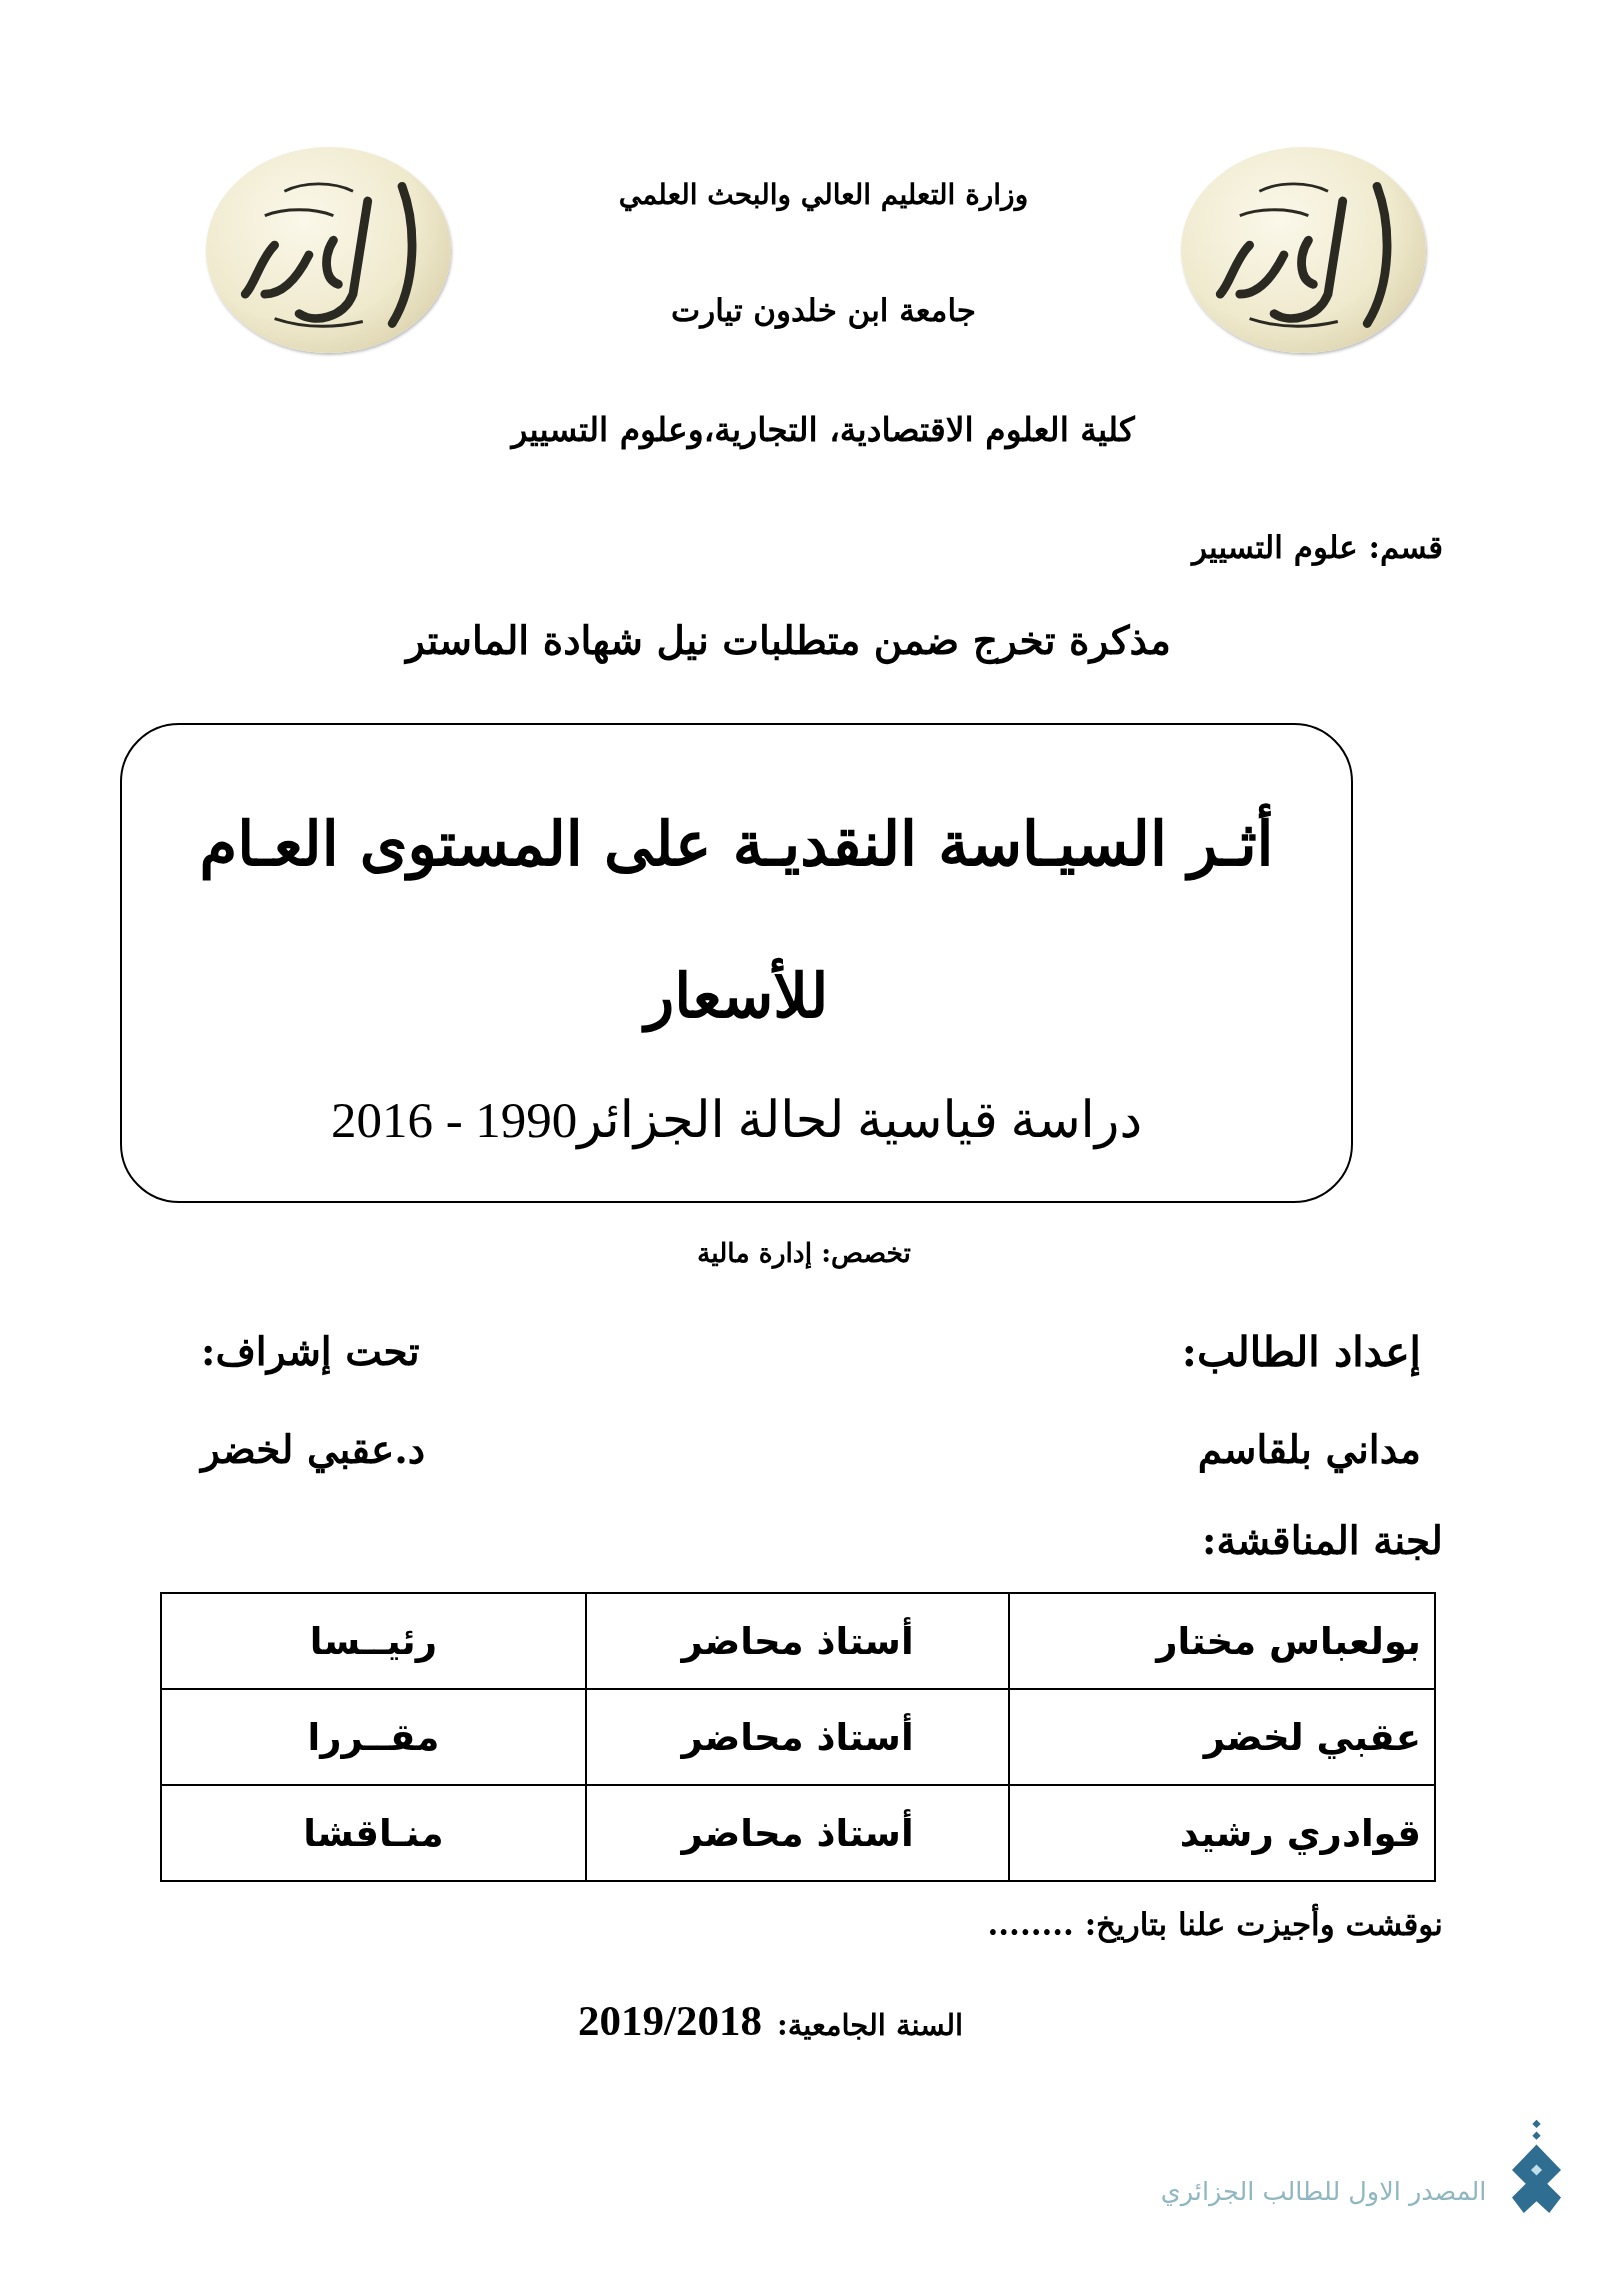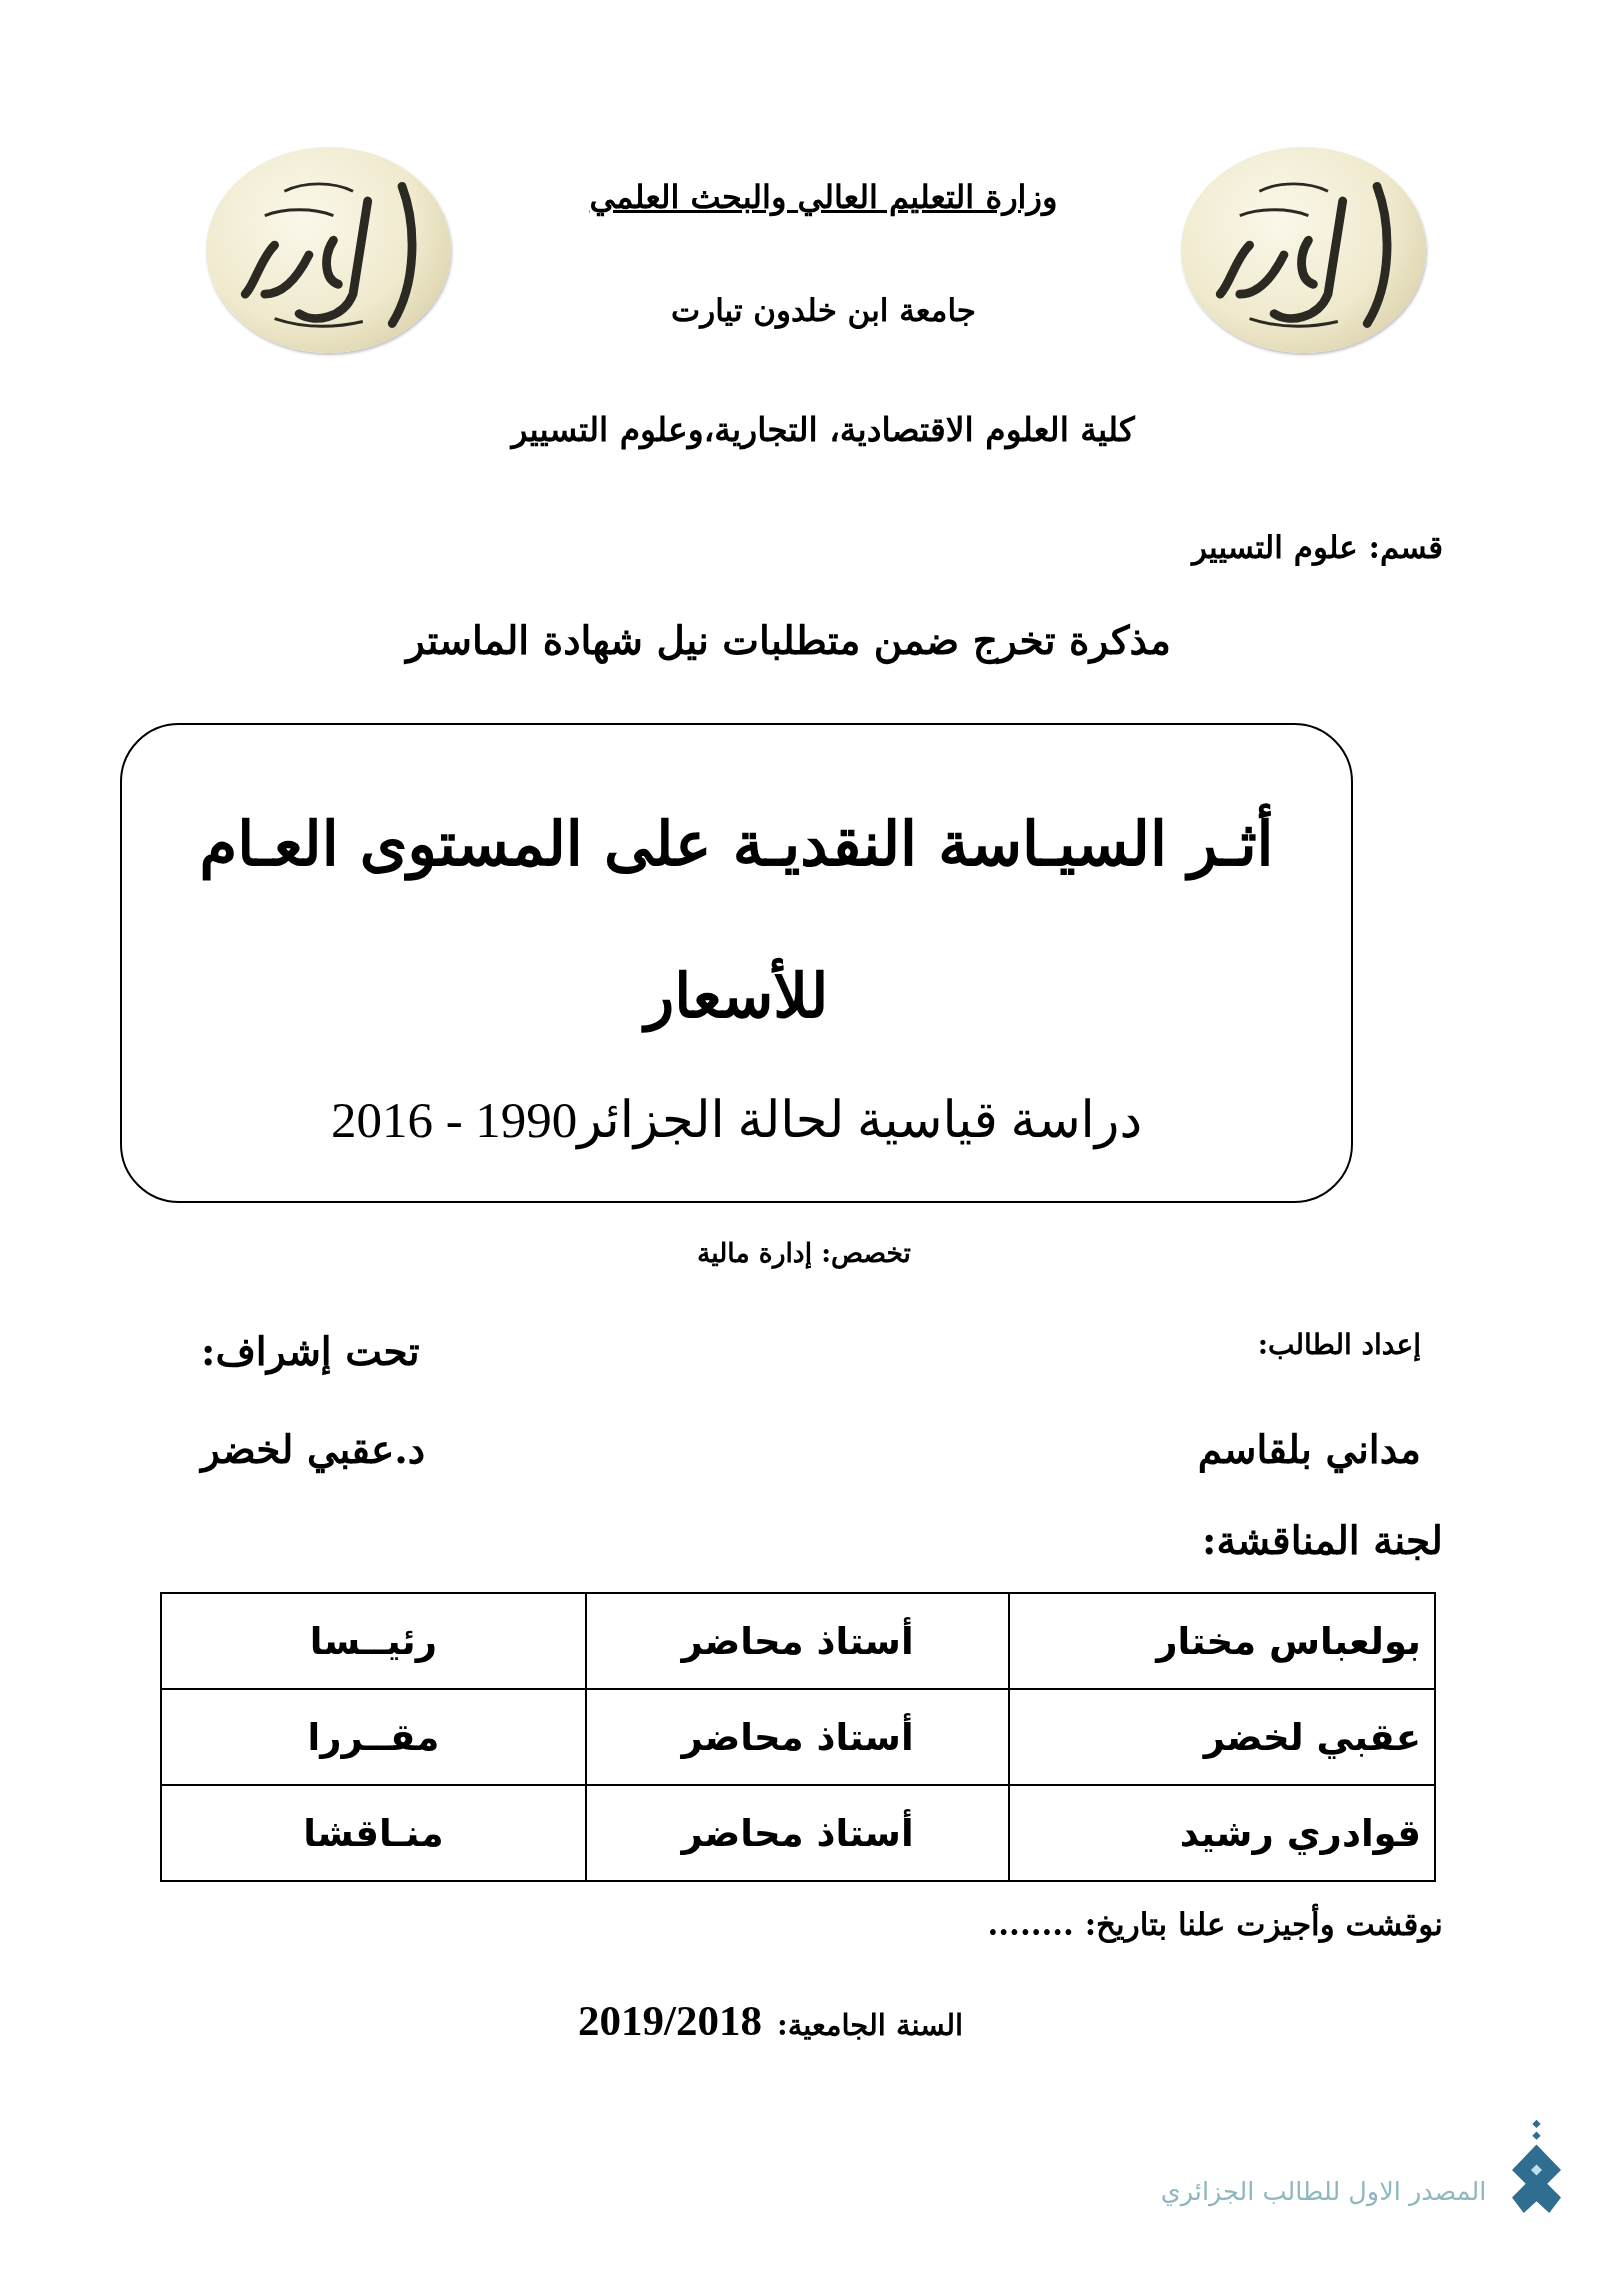--- a/index.html
+++ b/index.html
@@ -101,37 +101,37 @@
       <path d="M70 100 C 55 115, 50 140, 40 150"></path>
     </g>
     <g fill="none" stroke="#2b2a22" stroke-width="3">
       <path d="M80 45 C 100 35, 130 35, 150 45"></path>
       <path d="M60 70 C 80 62, 110 62, 130 70"></path>
       <path d="M70 175 C 100 185, 130 185, 160 178"></path>
     </g>
   </svg>
 </div>
 
-<div class="abs line-text bold center" style="left:549px; top:178px; width:549px; font-size:32px;text-decoration:underline;">وزارة التعليم العالي والبحث العلمي</div>
+<div class="abs line-text bold center" style="left:549px; top:178px; width:549px; font-size:28px;">وزارة التعليم العالي والبحث العلمي</div>
 <div class="abs line-text bold center" style="left:549px; top:292px; width:549px; font-size:31px;">جامعة ابن خلدون تيارت</div>
 <div class="abs line-text bold center" style="left:470px; top:410px; width:706px; font-size:33px;">كلية العلوم الاقتصادية، التجارية،وعلوم التسيير</div>
 
 <div class="abs line-text bold" style="right:179px; top:529px; font-size:31px;">قسم: علوم التسيير</div>
 
 <div class="abs line-text bold center" style="left:372px; top:617px; width:833px; font-size:39px;">مذكرة تخرج ضمن متطلبات نيل شهادة الماستر</div>
 
 <div class="abs title-box">
   <div class="abs line-text bold center" style="left:0; right:0; top:83px; font-size:61px;">أثـر السيـاسة النقديـة على المستوى العـام</div>
   <div class="abs line-text bold center" style="left:0; right:0; top:235px; font-size:61px;">للأسعار</div>
   <div class="abs line-text center" style="left:0; right:0; top:365px; font-size:51px; font-family:'Liberation Serif','DejaVu Serif',serif;">دراسة قياسية لحالة الجزائر1990 - 2016</div>
 </div>
 
 <div class="abs line-text bold center" style="left:549px; top:1237px; width:510px; font-size:26.5px;">تخصص: إدارة مالية</div>
 
-<div class="abs line-text bold" style="right:201px; top:1328px; font-size:28px;">إعداد الطالب:</div>
+<div class="abs line-text bold" style="right:201px; top:1328px; font-size:41px;">إعداد الطالب:</div>
 <div class="abs line-text bold" style="left:201px; top:1328px; font-size:39px;">تحت إشراف:</div>
 
 <div class="abs line-text bold" style="right:201px; top:1426px; font-size:39px;">مداني بلقاسم</div>
 <div class="abs line-text bold" style="left:201px; top:1426px; font-size:39px;">د.عقبي لخضر</div>
 
 <div class="abs line-text bold" style="right:179px; top:1517px; font-size:39px;">لجنة المناقشة:</div>
 
 <table class="abs committee" style="left:160px; top:1592px; width:1276px;">
   <tbody>
     <tr>

